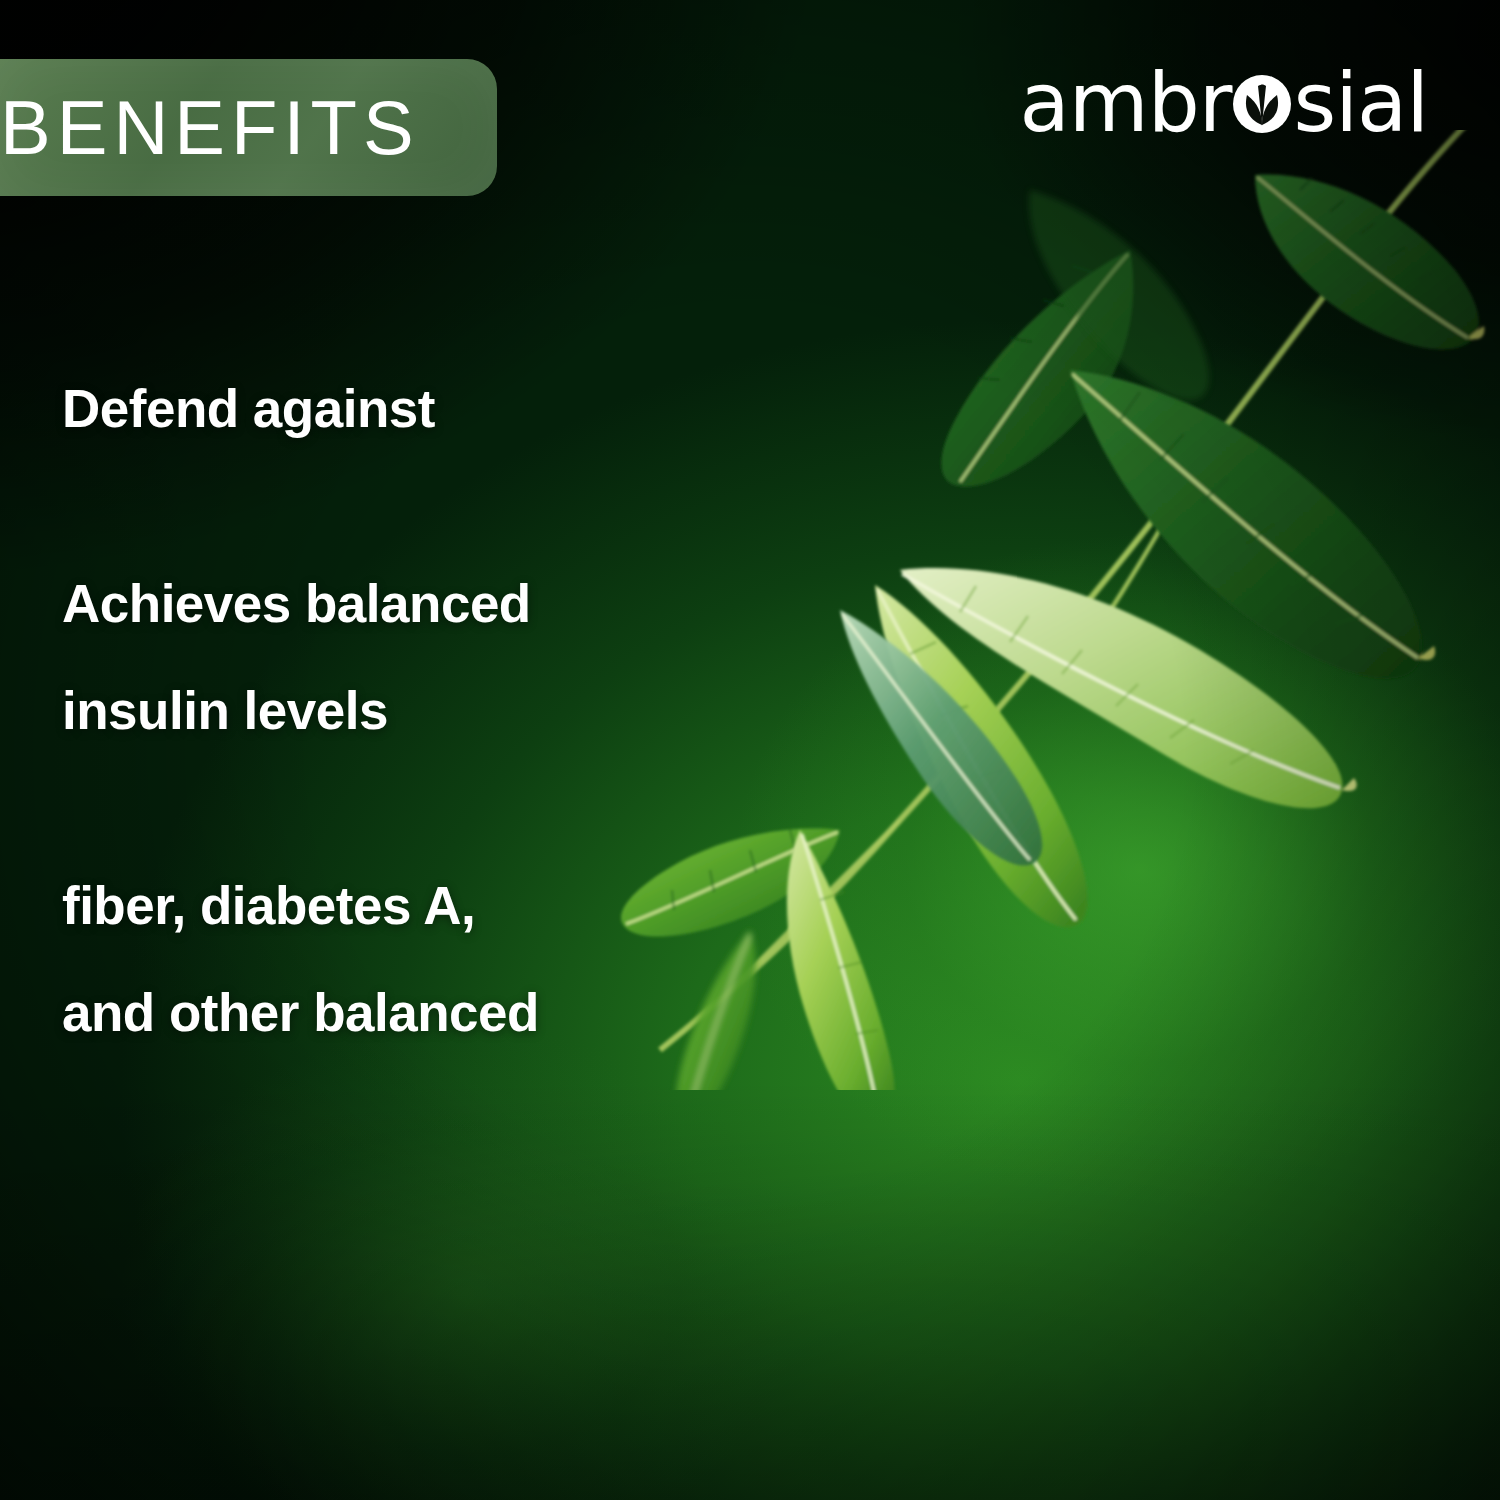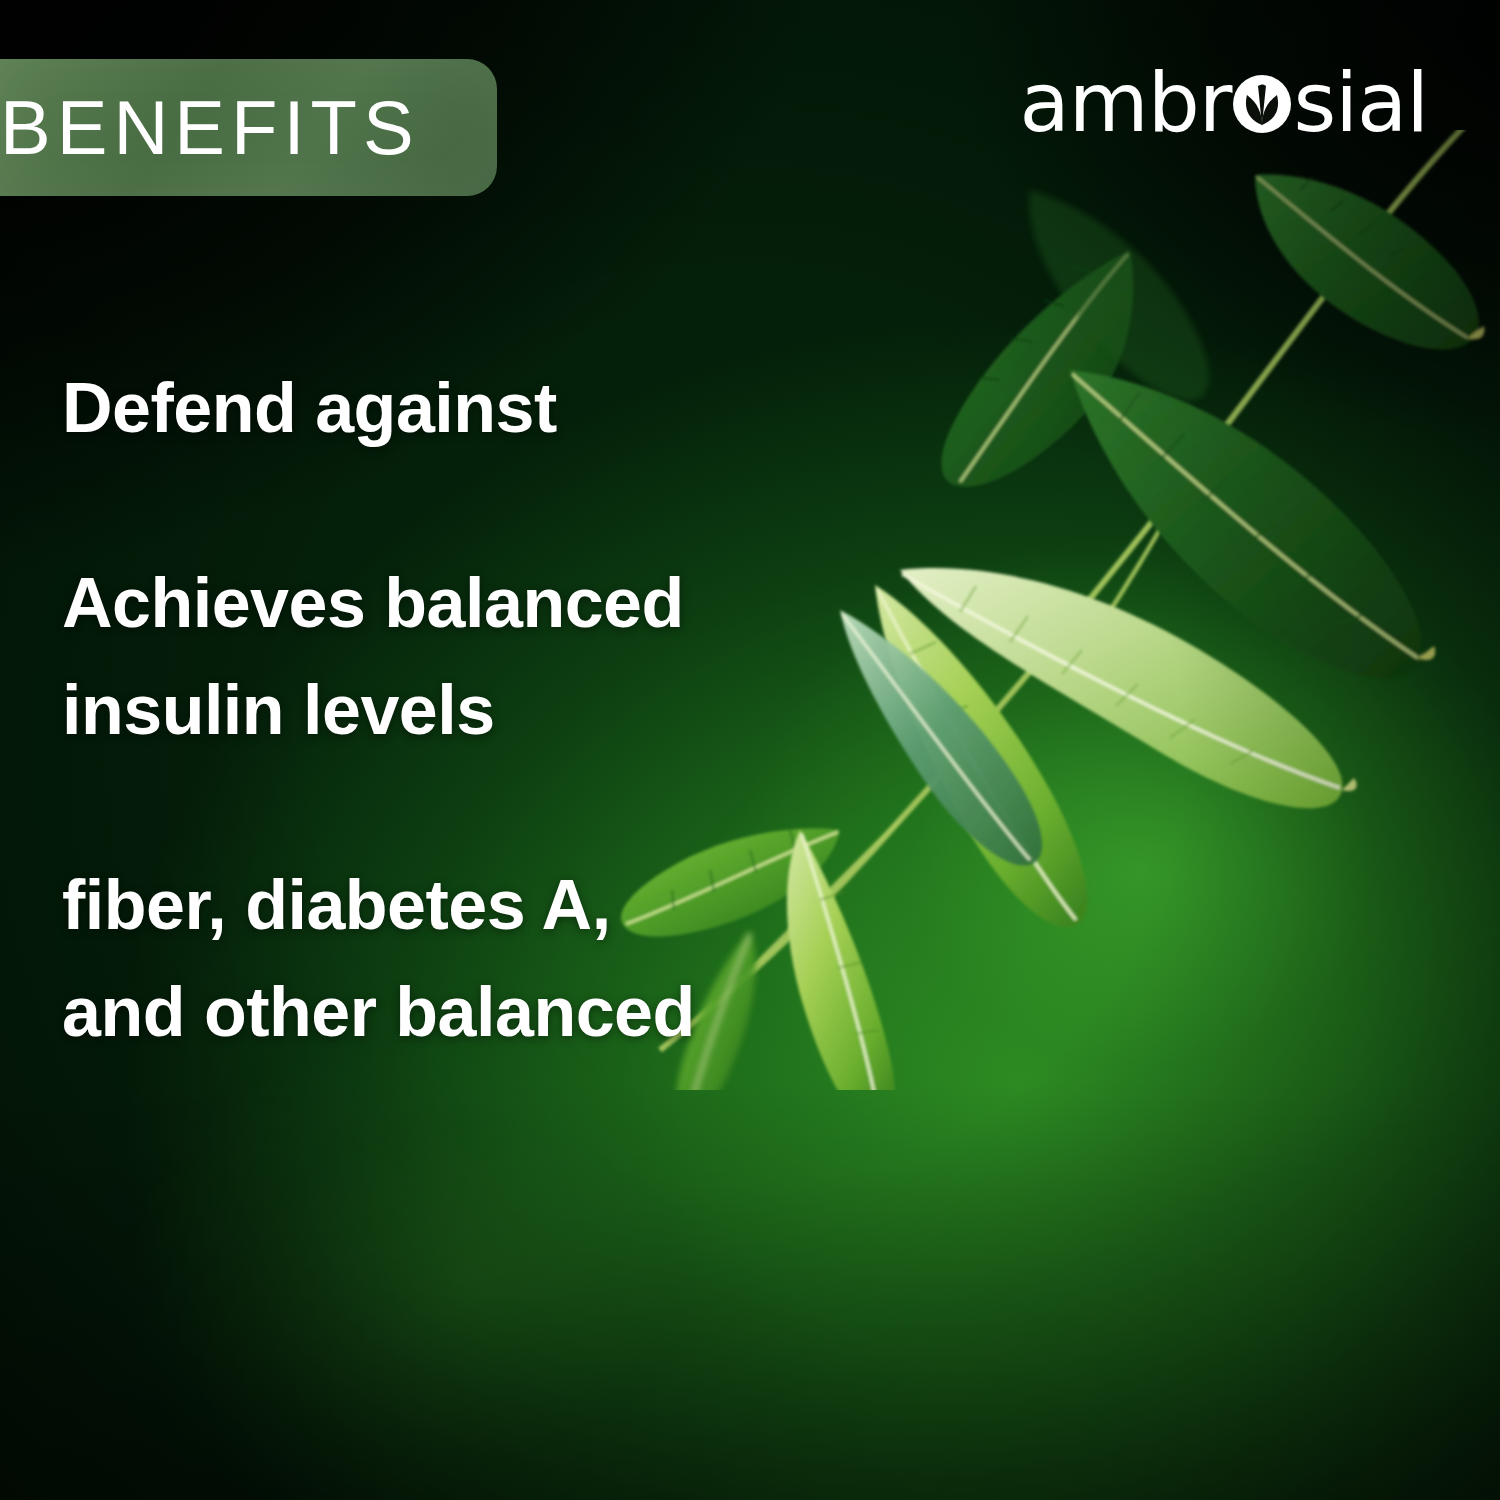--- a/index.html
+++ b/index.html
@@ -113,21 +113,21 @@
   .benefits {
     position: absolute;
     left: 62px;
     top: 355px;
     width: 820px;
   }
   .benefit-block { margin-bottom: 88px; }
   .benefit-block:last-child { margin-bottom: 0; }
   .benefit-line {
     color: #ffffff;
-    font-size: 70px;
+    font-size: 53px;
     font-weight: bold;
     line-height: 107px;
     letter-spacing: -0.5px;
     white-space: nowrap;
     text-shadow: 0 2px 10px rgba(0,0,0,0.45);
     font-family: "Liberation Sans", sans-serif;
   }
 </style>
 </head>
 <body>

